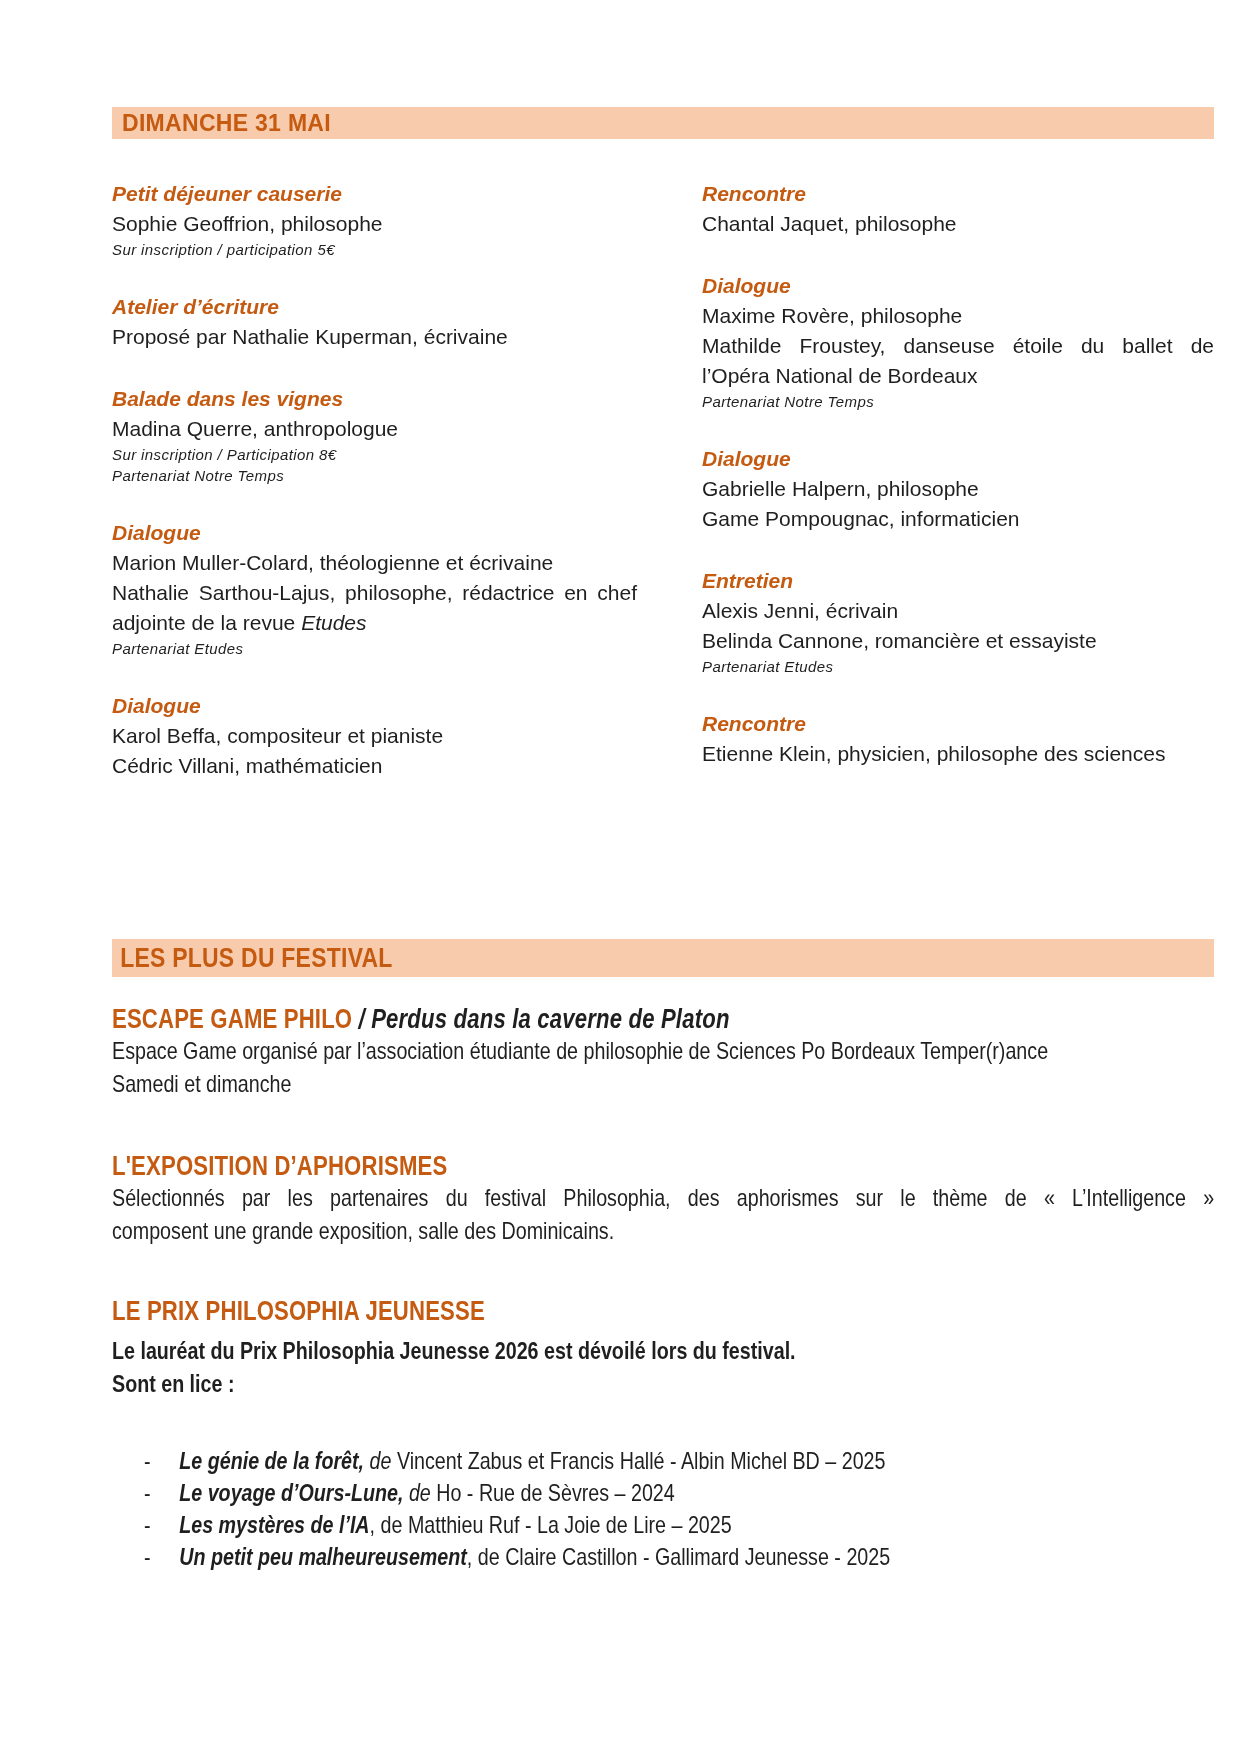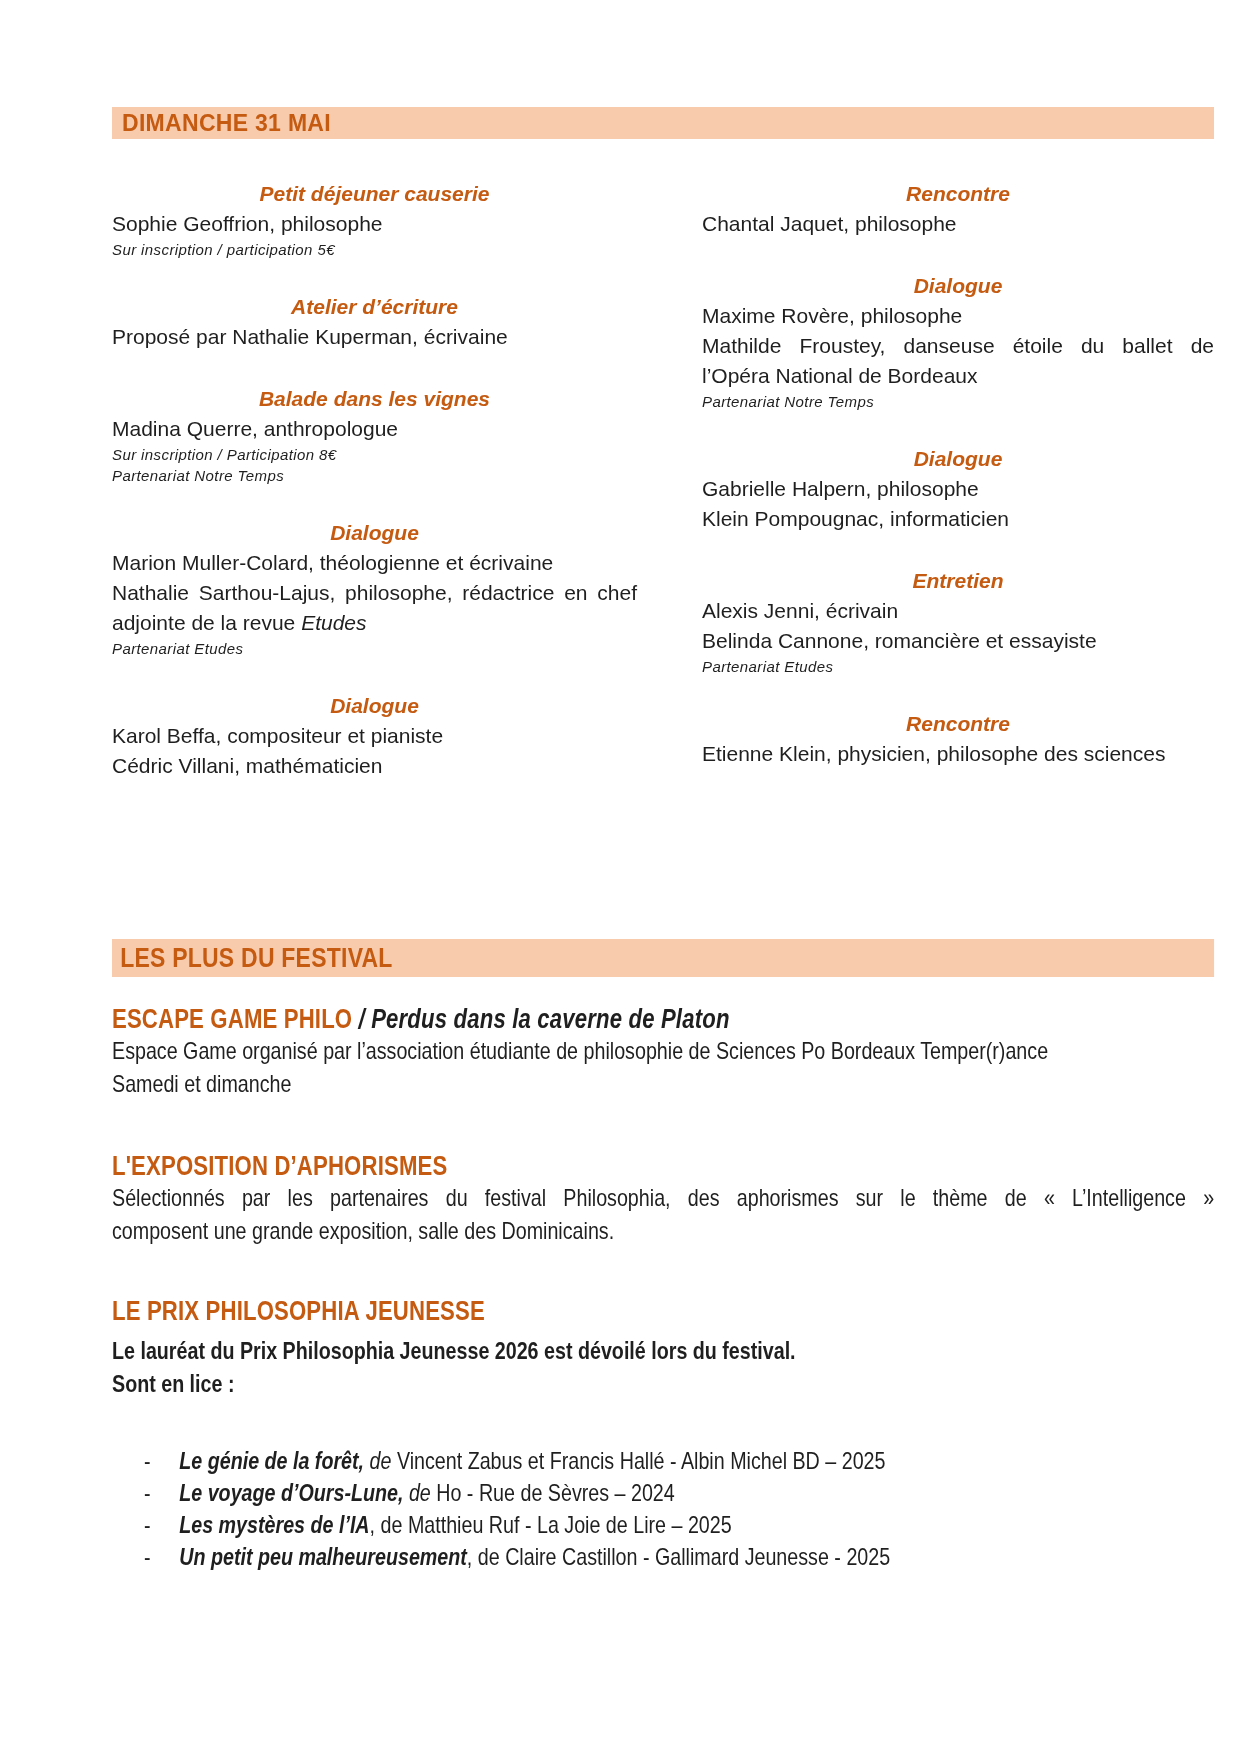--- a/index.html
+++ b/index.html
@@ -14,21 +14,21 @@
   .banner1{margin-top:107px;height:32px;font-size:23px;letter-spacing:.3px;}
   .banner2{height:38px;font-size:28px;letter-spacing:.3px;}
 
   
   .columns{display:flex;margin-top:40px;}
   .col-left{width:525px;margin-right:65px;}
   .col-right{width:512px;}
   .block{margin-top:32px;}
   .block:first-child{margin-top:0;}
   .event-title{color:#C55A11;font-weight:bold;font-style:italic;
-               font-size:21px;line-height:30px;text-align:center;}
+               font-size:21px;line-height:30px;}
   .line,.par{font-size:21px;line-height:30px;}
   .par.just{text-align:justify;}
   .b{font-weight:normal;}
   .i{font-style:italic;}
   .note{font-size:15px;font-style:italic;line-height:21px;letter-spacing:.4px;}
 
   
   .cond{width:1344px;transform:scaleX(0.82);transform-origin:0 0;margin-top:158px;}
   .xheading{color:#C55A11;font-weight:bold;font-size:27px;line-height:30px;letter-spacing:.2px;}
   .xsub{color:#1f1f1f;font-weight:bold;font-style:italic;}
@@ -122,21 +122,21 @@
         </div>
         <div class="note">Partenariat Notre Temps</div>
       </div>
 
       <div class="block">
         <div class="event-title">Dialogue</div>
         <div class="line">
           <span class="b">Gabrielle Halpern</span><span>, philosophe</span>
         </div>
         <div class="line">
-          <span class="b">Klein Pompougnac</span><span>, informaticien</span>
+          <span class="b">Game Pompougnac</span><span>, informaticien</span>
         </div>
       </div>
 
       <div class="block">
         <div class="event-title">Entretien</div>
         <div class="line">
           <span class="b">Alexis Jenni</span><span>, écrivain</span>
         </div>
         <div class="line">
           <span class="b">Belinda Cannone</span><span>, romancière et essayiste</span>

